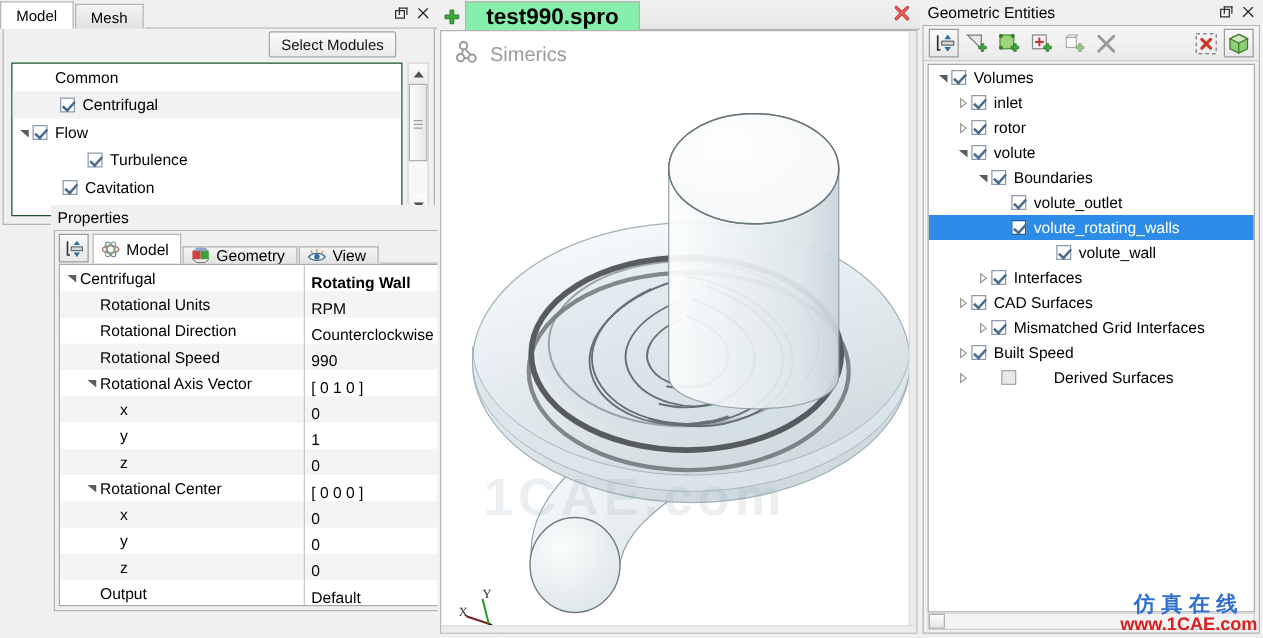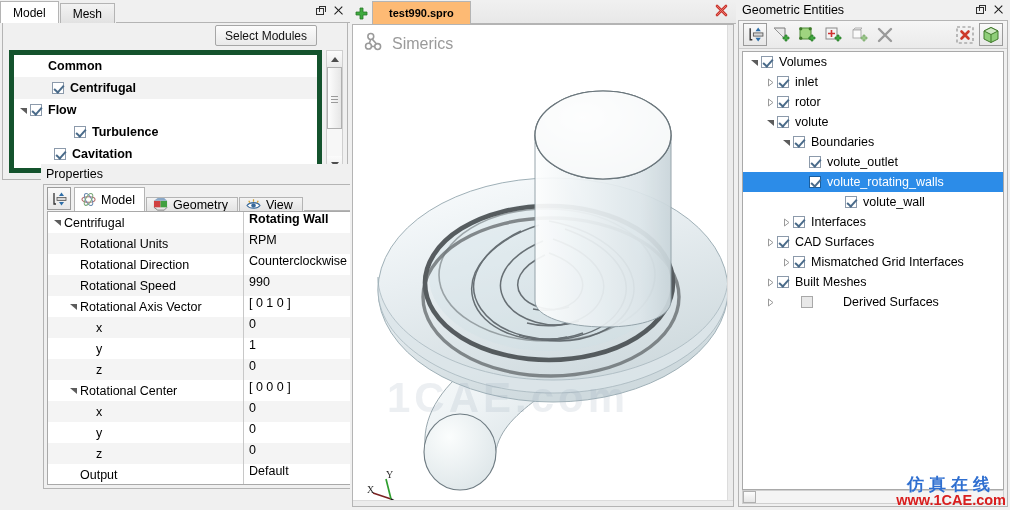--- a/index.html
+++ b/index.html
@@ -52,21 +52,21 @@
   }
   .btnrow{height:25px;display:flex;align-items:center;justify-content:flex-end;padding-right:30px;}
   .btn{
     height:19px;padding:0 9px;font-size:12px;
     background:linear-gradient(#fcfcfc,#e9e9e9);
     border:1px solid #a6a6a6;border-radius:2px;
     display:flex;align-items:center;cursor:default;color:#111;
   }
   .treebox{
     position:absolute;left:6px;top:27px;right:25px;bottom:6px;
-    background:#fff;border:5px solid #14532d;overflow:hidden;box-sizing:border-box;font-weight:bold;
+    background:#fff;border:1px solid #14532d;overflow:hidden;box-sizing:border-box;
   }
   .trow{height:22px;display:flex;align-items:center;font-size:12.5px;padding-left:4px;}
   .trow.alt{background:#f2f2f2;}
   .chk{
     width:12px;height:12px;border:1px solid #8c9aab;background:#fff;
     box-sizing:border-box;position:relative;margin-right:6px;flex:none;
   }
   .chk.on:after{
     content:"";position:absolute;left:3px;top:0px;width:4px;height:8px;
     border:solid #4a6b8a;border-width:0 2px 2px 0;transform:rotate(42deg);
@@ -115,35 +115,35 @@
   .ptab.active{background:#fff;height:24px;}
   .ptabfill{flex:1;height:0;border-bottom:1px solid #b4b4b4;}
   .grid{
     position:absolute;left:3px;top:26px;right:3px;bottom:3px;
     background:#fff;border:1px solid #a9a9a9;box-sizing:border-box;overflow:hidden;
   }
   .grow{height:21px;display:flex;align-items:center;font-size:12.5px;position:relative;}
   .grow.alt{background:#f4f4f4;}
   .gl{width:196px;display:flex;align-items:center;box-sizing:border-box;
       border-right:1px solid #c8c8c8;height:100%;overflow:hidden;white-space:nowrap;}
-  .gv{flex:1;display:flex;align-items:flex-start;padding-left:5px;box-sizing:border-box;
+  .gv{flex:1;display:flex;align-items:flex-end;padding-left:5px;box-sizing:border-box;
       height:100%;position:relative;overflow:hidden;white-space:nowrap;}
   .gv.bold{font-weight:bold;}
   .unit{position:absolute;right:6px;top:50%;transform:translateY(-50%);font-size:12px;}
   .caret{position:absolute;right:4px;top:50%;margin-top:-2px;
      border-left:4px solid transparent;border-right:4px solid transparent;border-top:5px solid #6a6a6a;}
 
   
   #centerPanel{left:350px;top:0;width:386px;height:510px;background:#f0f0f0;}
   .c-tabbar{height:24px;display:flex;align-items:flex-end;position:relative;background:#f0f0f0;}
   .plusbtn{width:22px;height:22px;display:flex;align-items:center;justify-content:center;cursor:default;}
   .ctab{
     height:23px;padding:0 16px;display:flex;align-items:center;justify-content:center;
-    background:#fdba74;border:1px solid #b4b4b4;border-bottom:none;
-    font-size:11px;font-weight:bold;box-sizing:border-box;cursor:default;
+    background:#86efac;border:1px solid #b4b4b4;border-bottom:none;
+    font-size:18px;font-weight:bold;box-sizing:border-box;cursor:default;
   }
   .ctabfill{flex:1;height:23px;border-bottom:1px solid #b4b4b4;
      background:linear-gradient(#f0f0f0,#e8e8e8);display:flex;align-items:center;justify-content:flex-end;
      padding-right:8px;box-sizing:border-box;}
   .viewport{
     position:absolute;left:2px;top:24px;right:2px;bottom:3px;
     background:#fff;border:1px solid #b4b4b4;box-sizing:border-box;overflow:hidden;
   }
   .brandrow{position:absolute;left:10px;top:6px;display:flex;align-items:center;gap:7px;
      color:#9a9a9a;font-size:16px;}
@@ -741,21 +741,21 @@
             <span class="chk on"></span>
             <span>Mismatched Grid Interfaces</span>
           </div>
           <div class="gtrow" style="padding-left: 22px;">
             <span class="arrw">
               <svg width="9" height="9" viewBox="0 0 9 9">
                 <path d="M2.5 1 L7 4.5 L2.5 8 Z" fill="none" stroke="#9a9a9a" stroke-width="1"></path>
               </svg>
             </span>
             <span class="chk on"></span>
-            <span>Built Meshes</span>
+            <span>Built Speed</span>
           </div>
           <div class="gtrow" style="padding-left: 22px; gap: 24px;">
             <span class="arrw">
               <svg width="9" height="9" viewBox="0 0 9 9">
                 <path d="M2.5 1 L7 4.5 L2.5 8 Z" fill="none" stroke="#9a9a9a" stroke-width="1"></path>
               </svg>
             </span>
             <span class="chk off"></span>
             <span>Derived Surfaces</span>
           </div>

